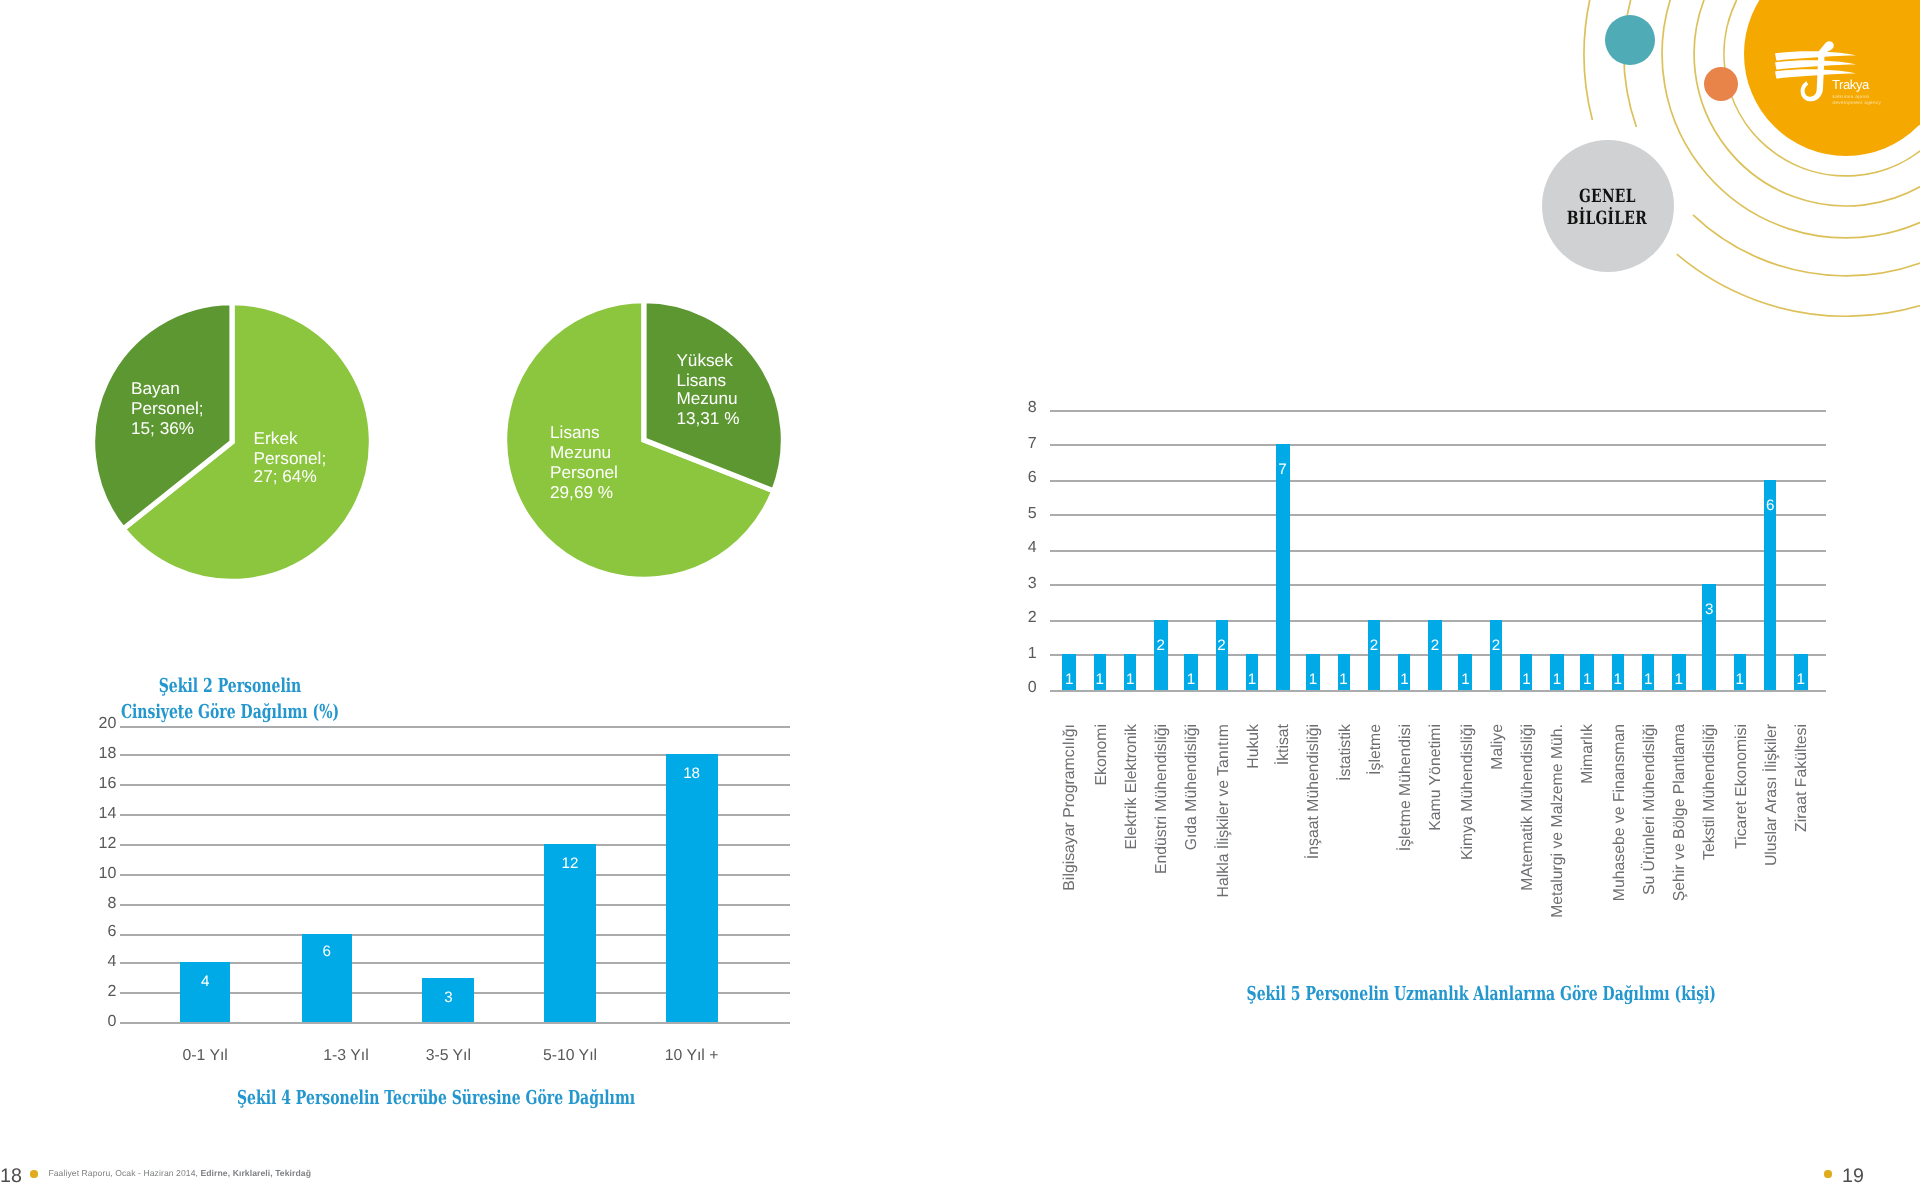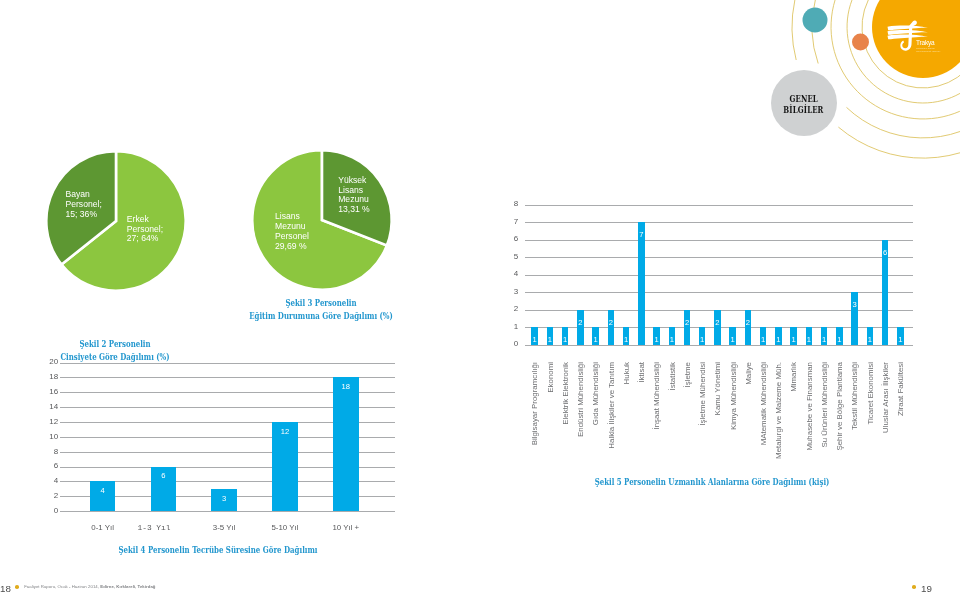--- a/index.html
+++ b/index.html
@@ -99,24 +99,20 @@
     <path d="M 75 75 L 75.00 5.30 A 69.7 69.7 0 0 1 139.89 100.43 Z" fill="#5D9732" stroke="#ffffff" stroke-width="2.6"></path>
   </svg>
   <div class="pielabel" style="left:338.2px;top:175.6px;"><span>Yüksek
 Lisans
 Mezunu
 13,31 %</span></div>
   <div class="pielabel" style="left:275px;top:211.8px;"><span>Lisans
 Mezunu
 Personel
 29,69 %</span></div>
-  <div class="fig-cap" style="left:211px;top:297px;width:220px;">
-    <div>Şekil 3 Personelin</div>
-    <div>Eğitim Durumuna Göre Dağılımı (%)</div>
-  </div>
 
   <div class="abs" id="chart4" style="left:0px;top:0px;width:480px;height:560px;">
       <div class="gridline" style="left: 60.4px; top: 511.2px; width: 335.1px;"></div>
       <div class="axis-lbl" style="left: 36.2px; top: 506px; width: 22px;">0</div>
       <div class="gridline" style="left: 60.4px; top: 496.34px; width: 335.1px;"></div>
       <div class="axis-lbl" style="left: 36.2px; top: 491.14px; width: 22px;">2</div>
       <div class="gridline" style="left: 60.4px; top: 481.48px; width: 335.1px;"></div>
       <div class="axis-lbl" style="left: 36.2px; top: 476.28px; width: 22px;">4</div>
       <div class="gridline" style="left: 60.4px; top: 466.62px; width: 335.1px;"></div>
       <div class="axis-lbl" style="left: 36.2px; top: 461.42px; width: 22px;">6</div>
@@ -132,21 +128,21 @@
       <div class="axis-lbl" style="left: 36.2px; top: 387.12px; width: 22px;">16</div>
       <div class="gridline" style="left: 60.4px; top: 377.46px; width: 335.1px;"></div>
       <div class="axis-lbl" style="left: 36.2px; top: 372.26px; width: 22px;">18</div>
       <div class="gridline" style="left: 60.4px; top: 362.6px; width: 335.1px;"></div>
       <div class="axis-lbl" style="left: 36.2px; top: 357.4px; width: 22px;">20</div>
       <div class="bar" style="left: 89.7px; width: 25.8px; top: 481.48px; height: 29.72px; background: rgb(0, 170, 231);"></div>
       <div class="barval" style="left: 90.6px; width: 24px; top: 486.08px;">4</div>
       <div class="catlbl" style="left: 67.6px; width: 70px; top: 522.7px;">0-1 Yıl</div>
       <div class="bar" style="left: 150.5px; width: 25.8px; top: 466.62px; height: 44.58px; background: rgb(0, 170, 231);"></div>
       <div class="barval" style="left: 151.4px; width: 24px; top: 471.22px;">6</div>
-      <div class="catlbl" style="left: 119px; width: 70px; top: 522.7px; font-family: Liberation Mono, monospace;">1-3 Yıl</div>
+      <div class="catlbl" style="left: 138px; width: 70px; top: 522.7px;">1-3 Yıl</div>
       <div class="bar" style="left: 211.3px; width: 25.8px; top: 488.91px; height: 22.29px; background: rgb(0, 170, 231);"></div>
       <div class="barval" style="left: 212.2px; width: 24px; top: 493.51px;">3</div>
       <div class="catlbl" style="left: 189.2px; width: 70px; top: 522.7px;">3-5 Yıl</div>
       <div class="bar" style="left: 272.1px; width: 25.8px; top: 422.04px; height: 89.16px; background: rgb(0, 170, 231);"></div>
       <div class="barval" style="left: 273px; width: 24px; top: 426.64px;">12</div>
       <div class="catlbl" style="left: 250px; width: 70px; top: 522.7px;">5-10 Yıl</div>
       <div class="bar" style="left: 332.9px; width: 25.8px; top: 377.46px; height: 133.74px; background: rgb(0, 170, 231);"></div>
       <div class="barval" style="left: 333.8px; width: 24px; top: 382.06px;">18</div>
       <div class="catlbl" style="left: 310.8px; width: 70px; top: 522.7px;">10 Yıl +</div>
     </div>
@@ -242,21 +238,21 @@
       <div class="bar" style="left: 866.63px; width: 6.5px; top: 327px; height: 17.5px; background: rgb(0, 170, 231);"></div>
       <div class="barval" style="left: 857.88px; width: 24px; top: 335.4px;">1</div>
       <div class="vlbl" style="left: 865.68px; top: 361.5px;">Ticaret Ekonomisi</div>
       <div class="bar" style="left: 881.87px; width: 6.5px; top: 239.5px; height: 105px; background: rgb(0, 170, 231);"></div>
       <div class="barval" style="left: 873.12px; width: 24px; top: 247.9px;">6</div>
       <div class="vlbl" style="left: 880.92px; top: 361.5px;">Uluslar Arası İlişkiler</div>
       <div class="bar" style="left: 897.11px; width: 6.5px; top: 327px; height: 17.5px; background: rgb(0, 170, 231);"></div>
       <div class="barval" style="left: 888.36px; width: 24px; top: 335.4px;">1</div>
       <div class="vlbl" style="left: 896.16px; top: 361.5px;">Ziraat Fakültesi</div>
     </div>
-  <div class="fig-cap" style="left:511.5px;top:476px;width:400px;">
+  <div class="fig-cap" style="left:511.5px;top:492px;width:400px;text-align:right;">
     <div>Şekil 5 Personelin Uzmanlık Alanlarına Göre Dağılımı (kişi)</div>
   </div>
 
   <div class="pageno" style="left:0px;top:583px;">18</div>
   <div class="dot" style="left:15.2px;top:585px;"></div>
   <div class="foot" style="left:24.2px;top:583.8px;">
     <span>Faaliyet Raporu, Ocak - Haziran 2014,</span>
     <b>Edirne, Kırklareli, Tekirdağ</b>
   </div>
   <div class="dot" style="left:912px;top:585px;"></div>

